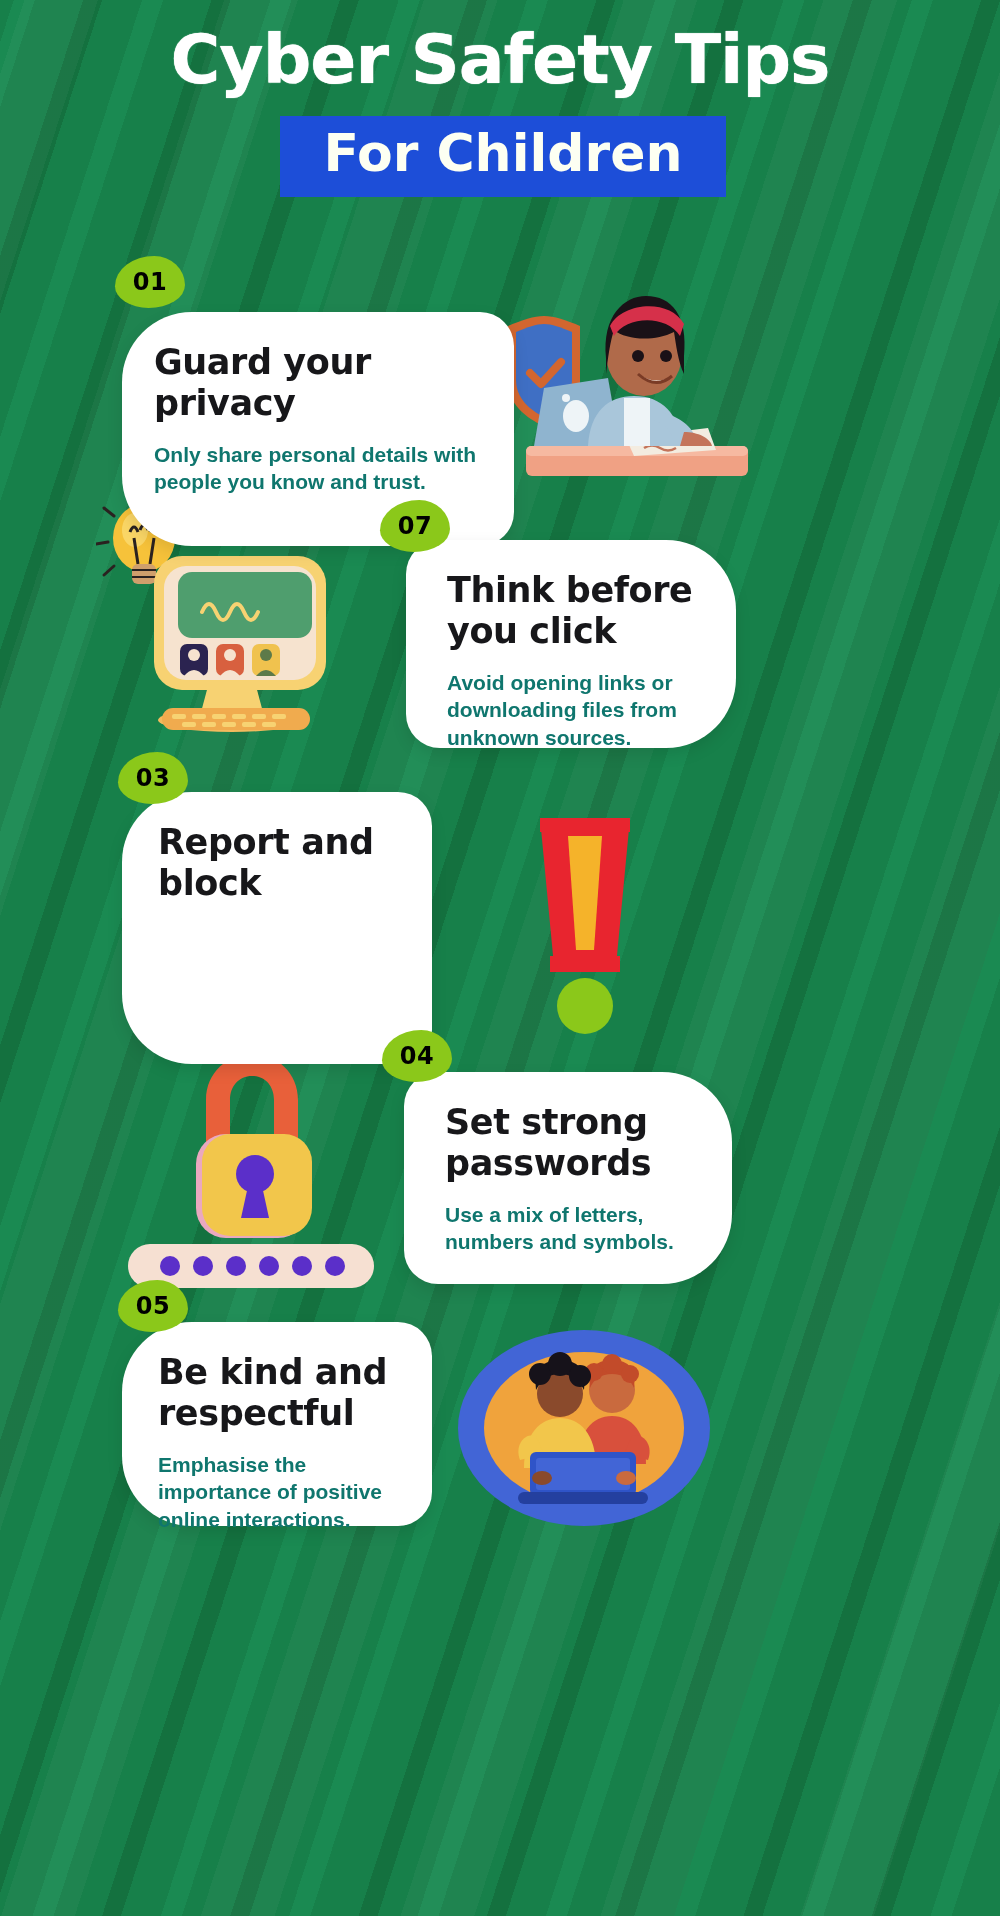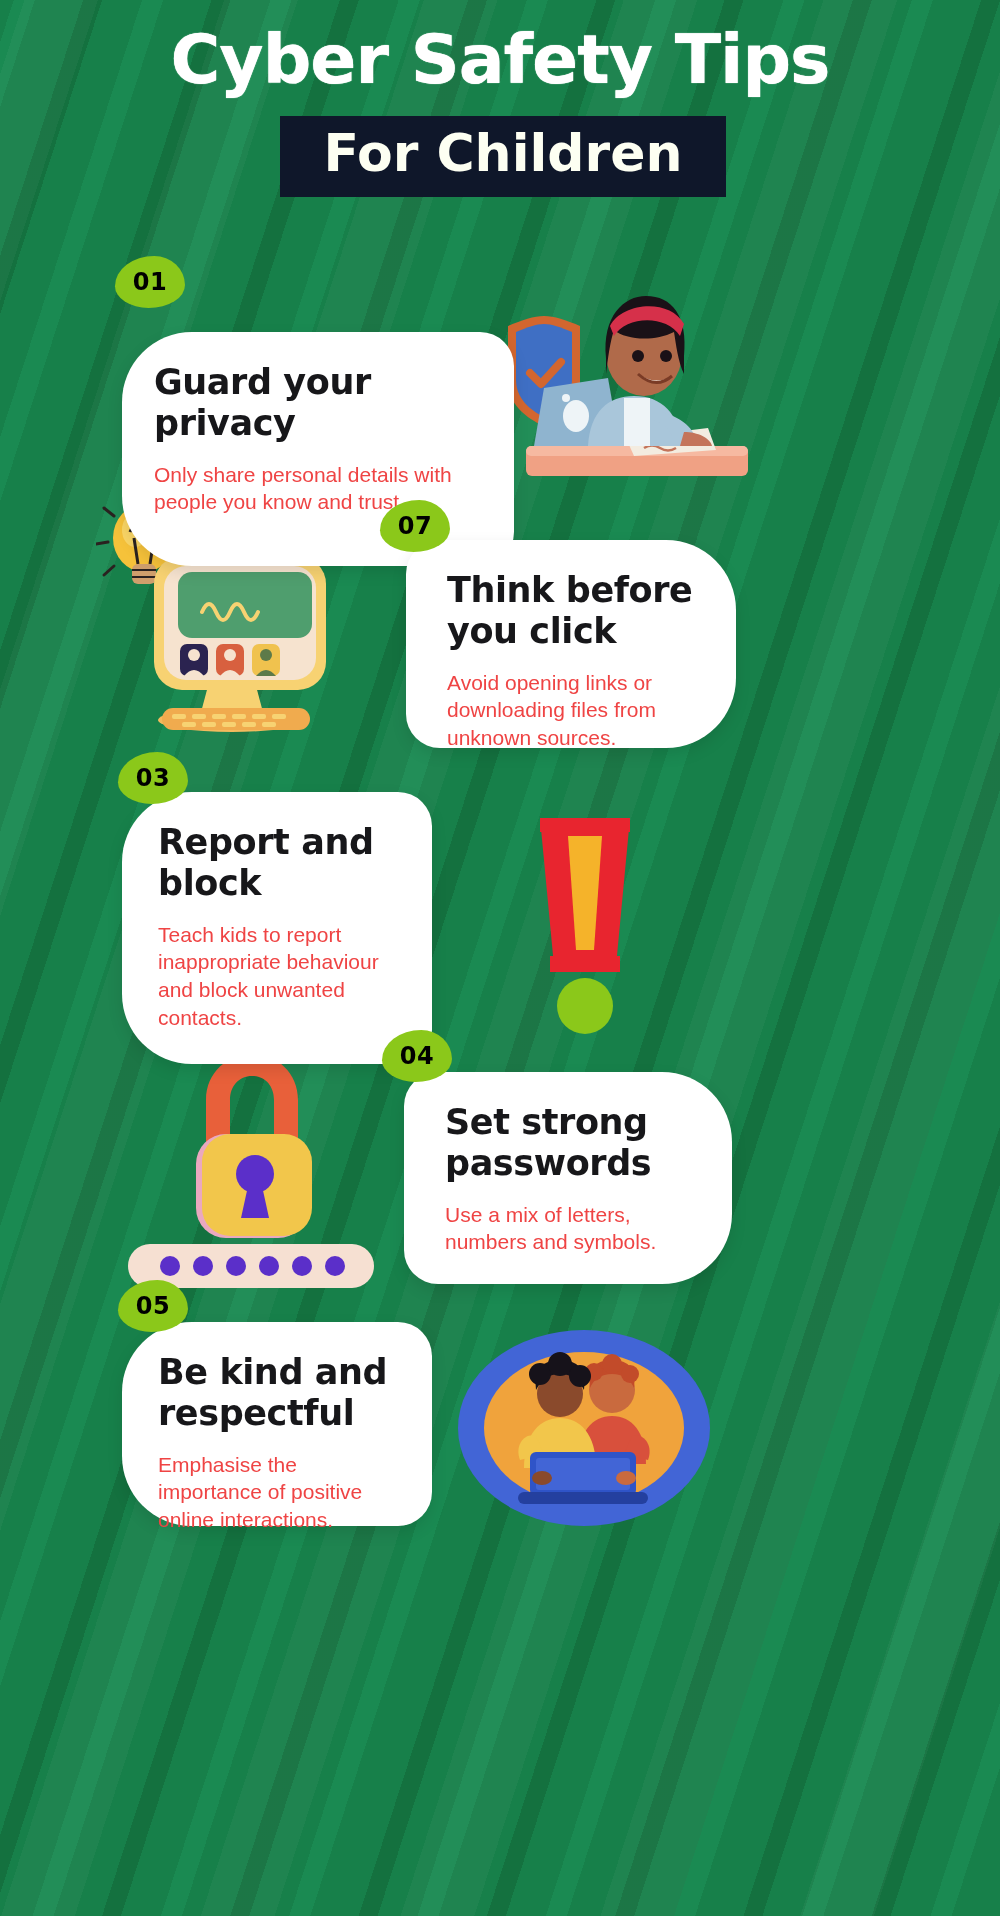--- a/index.html
+++ b/index.html
@@ -33,21 +33,21 @@
   
   #header{ position:absolute; left:0; top:0; width:1000px; text-align:center; }
   #title{
     font-family:"DejaVu Sans", sans-serif;
     font-weight:bold; font-size:68px; line-height:1.0;
     color:#ffffff; letter-spacing:-1px; padding-top:26px;
     text-shadow:0 0 1px #fff;
   }
   #subtitle-box{
     display:inline-block; margin-top:22px;
-    background:#0f172a; padding:10px 44px 16px 44px;margin-left:6px;
+    background:#1d4ed8; padding:10px 44px 16px 44px;margin-left:6px;
   }
   #subtitle{
     font-family:"DejaVu Sans", sans-serif;
     font-weight:bold; font-size:52px; line-height:1.05;
     color:#fdfff2;
   }
   
   .tip{ position:absolute; width:1000px; }
   .badge{
     position:absolute; width:70px; height:52px;
@@ -67,22 +67,22 @@
   }
   .card.left  { border-radius:70px 34px 34px 70px; }
   .card.right { border-radius:34px 70px 70px 34px;padding-left:41px; }
   .card-title{
     font-family:"DejaVu Sans", sans-serif;
     font-weight:bold; font-size:35px; line-height:1.18;
     color:#17171a; letter-spacing:-0.4px; margin-bottom:16px;
   }
   .card-body{
     font-family:"Liberation Sans", sans-serif;
-    font-weight:normal; font-size:21px; line-height:1.32;
-    color:#ef4444;
+    font-weight:bold; font-size:21px; line-height:1.32;
+    color:#0f766e;
   }
   .art{ position:absolute; z-index:2; }
 
   
   .g1{ width:300px; height:220px; }
   
   .g2{ width:260px; height:260px; }
   
   .g3{ width:120px; height:220px; }
   
@@ -101,21 +101,21 @@
     <div id="subtitle">For Children</div>
   </div>
 </div>
 
 <div class="tip" style="top:260px;">
 
   <div class="badge" style="left:115px; top:-4px;">
     <span class="badge-num">01</span>
   </div>
 
-  <div class="card left" style="left:122px; top:72px; width:392px; height:234px;padding-left:32px;">
+  <div class="card left" style="left:122px; top:52px; width:392px; height:234px;padding-left:32px;">
     <div class="card-title">Guard your privacy</div>
     <div class="card-body">Only share personal details with people you know and trust.</div>
   </div>
 
   <div class="art g1" style="left:448px; top:10px;">
     <svg width="300" height="220" viewBox="0 0 300 220">
 
       <g>
         <path d="M60 56 L60 112 C60 138 86 152 96 156 C106 152 132 138 132 112 L132 56 C118 50 106 46 96 46 C86 46 74 50 60 56 Z" fill="#d2662f"></path>
         <path d="M68 62 L68 110 C68 132 88 143 96 147 C104 143 124 132 124 110 L124 62 C112 57 104 54 96 54 C88 54 80 57 68 62 Z" fill="#3f6fc4"></path>
@@ -239,21 +239,20 @@
 </div>
 
 <div class="tip" style="top:752px;">
 
   <div class="badge" style="left:118px; top:0px;">
     <span class="badge-num">03</span>
   </div>
 
   <div class="card left" style="left:122px; top:40px; width:310px; height:272px;">
     <div class="card-title">Report and block</div>
-    <div class="card-body">Teach kids to report inappropriate behaviour and block unwanted contacts.</div>
   </div>
 
   <div class="art g3" style="left:520px; top:58px;">
     <svg width="130" height="230" viewBox="0 0 130 230">
       <g>
         <path d="M20 8 L110 8 L96 156 L34 156 Z" fill="#e8252f"></path>
         <rect x="20" y="8" width="90" height="14" fill="#e8252f"></rect>
         <rect x="30" y="146" width="70" height="16" fill="#e8252f"></rect>
         <path d="M48 26 L82 26 L74 140 L56 140 Z" fill="#f5b32a"></path>
         <circle cx="65" cy="196" r="28" fill="#8BC81A"></circle>

